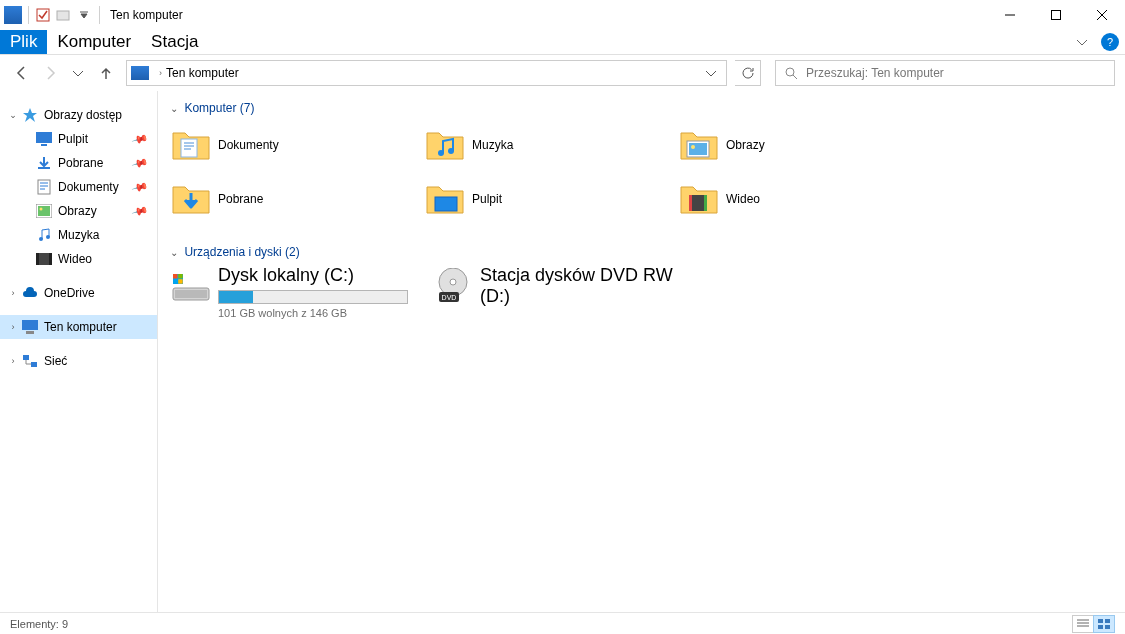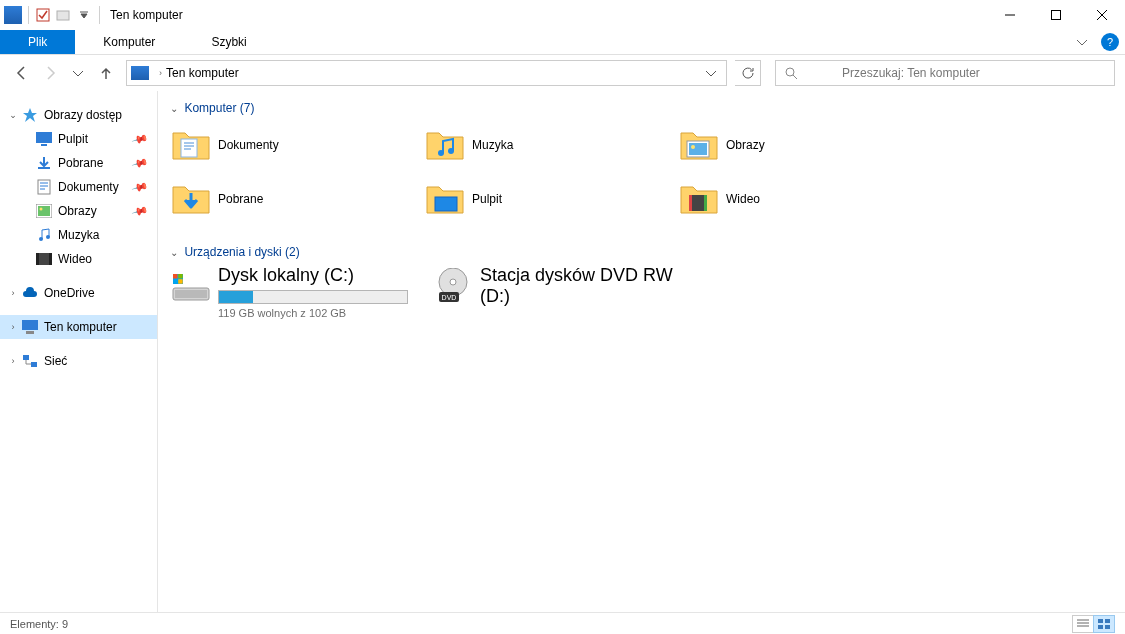--- a/index.html
+++ b/index.html
@@ -11,36 +11,36 @@
 .titlebar .divider { width:1px; height:18px; background:#d0d0d0; margin:0 4px; }
 .titlebar .qat-ico { width:16px; height:16px; display:flex; align-items:center; justify-content:center; margin:0 2px; }
 .titlebar .drop { width:14px; height:16px; display:flex; align-items:center; justify-content:center; margin:0 4px; }
 .titlebar .title { margin-left: 6px; font-size: 12px; }
 .titlebar .spacer { flex: 1; }
 .winbtn { width: 46px; height: 30px; display:flex; align-items:center; justify-content:center; }
 .winbtn svg { width:10px; height:10px; }
 
 
 .ribbon { height: 25px; border-bottom: 1px solid #e0e0e0; display:flex; align-items:stretch; }
-.ribbon .tab { padding: 0 28px; display:flex; align-items:center; font-size:12px; }
+.ribbon .tab { padding: 0 10px; display:flex; align-items:center; font-size:17px; }
 .ribbon .tab.file { background: #0078d7; color:#fff; }
 .ribbon .hint-arrow { margin-left:auto; display:flex; align-items:center; padding:0 8px;}
 .ribbon .help { width:18px; height:18px; border-radius:50%; background:#0078d7; color:#fff; display:flex; align-items:center; justify-content:center; font-size:11px; margin:3px 6px; }
 
 
 .navbar { height: 36px; display:flex; align-items:center; padding:4px 10px; gap:4px; }
 .navbtn { width:24px; height:24px; display:flex; align-items:center; justify-content:center; color:#666; }
 .navbtn.disabled { color:#c5c5c5; }
 .addrbar { flex:1; height:26px; border:1px solid #ccc; display:flex; align-items:center; padding:0 4px; margin:0 4px; }
 .addrbar .pc-ico { width:18px; height:14px; background:linear-gradient(#2e7cd6,#1e60b0); margin-right:6px; }
 .addrbar .chevron { color:#666; margin:0 4px; font-size:9px; }
 .addrbar .segs { flex:1; display:flex; align-items:center; }
 .addrbar .droparrow { padding:0 6px; color:#555; }
 .refresh { width:26px; height:26px; border:1px solid #ccc; border-left:none; display:flex; align-items:center; justify-content:center; margin-right:10px; }
-.searchbar { width:340px; height:26px; border:1px solid #ccc; display:flex; align-items:center; padding:0 8px; color:#777;gap:36px; }
+.searchbar { width:340px; height:26px; border:1px solid #ccc; display:flex; align-items:center; padding:0 8px; color:#777; }
 .searchbar .sico { margin-right:8px; }
 
 
 .content { display:flex; height: calc(634px - 30px - 25px - 36px - 22px); }
 
 
 .tree { width: 158px; border-right:1px solid #e5e5e5; padding:12px 0 0 0; }
 .tree-item { display:flex; align-items:center; height:24px; padding-left:6px; position:relative; }
 .tree-item.level1 { padding-left: 22px; }
 .tree-item.level2 { padding-left: 36px; }
@@ -116,21 +116,21 @@
   <div class="winbtn">
       <svg>
         <path d="M0 0 L10 10 M10 0 L0 10" stroke="#000"></path>
       </svg>
     </div>
 </div>
 
 <div class="ribbon">
   <div class="tab file">Plik</div>
   <div class="tab">Komputer</div>
-  <div class="tab">Szybki</div>
+  <div class="tab">Stacja</div>
   <div class="hint-arrow">
       <svg width="10" height="10">
         <path d="M0 3 L5 8 L10 3" stroke="#666" fill="none"></path>
       </svg>
     </div>
   <div class="help">?</div>
 </div>
 
 <div class="navbar">
   <div class="navbtn">
@@ -379,21 +379,21 @@
               <rect x="7.2" y="6" width="4.5" height="4.5" fill="#7fba00"></rect>
               <rect x="2" y="11.2" width="4.5" height="4.5" fill="#00a4ef"></rect>
               <rect x="7.2" y="11.2" width="4.5" height="4.5" fill="#ffb900"></rect>
             </svg>
           </div>
         <div class="dbody">
           <div class="dname">Dysk lokalny (C:)</div>
           <div class="bar">
               <div class="fill" style="width:18%"></div>
             </div>
-          <div class="dsub">119 GB wolnych z 102 GB</div>
+          <div class="dsub">101 GB wolnych z 146 GB</div>
         </div>
       </div>
       <div class="device">
         <div class="dicon">
             <svg width="40" height="36">
               <ellipse cx="20" cy="14" rx="14" ry="14" fill="#e0e0e0" stroke="#999"></ellipse>
               <ellipse cx="20" cy="14" rx="3" ry="3" fill="#fff" stroke="#999"></ellipse>
               <rect x="6" y="24" width="20" height="10" rx="2" fill="#333"></rect>
               <text x="16" y="32" fill="#fff" font-size="7" text-anchor="middle" font-family="Arial">DVD</text>
             </svg>

